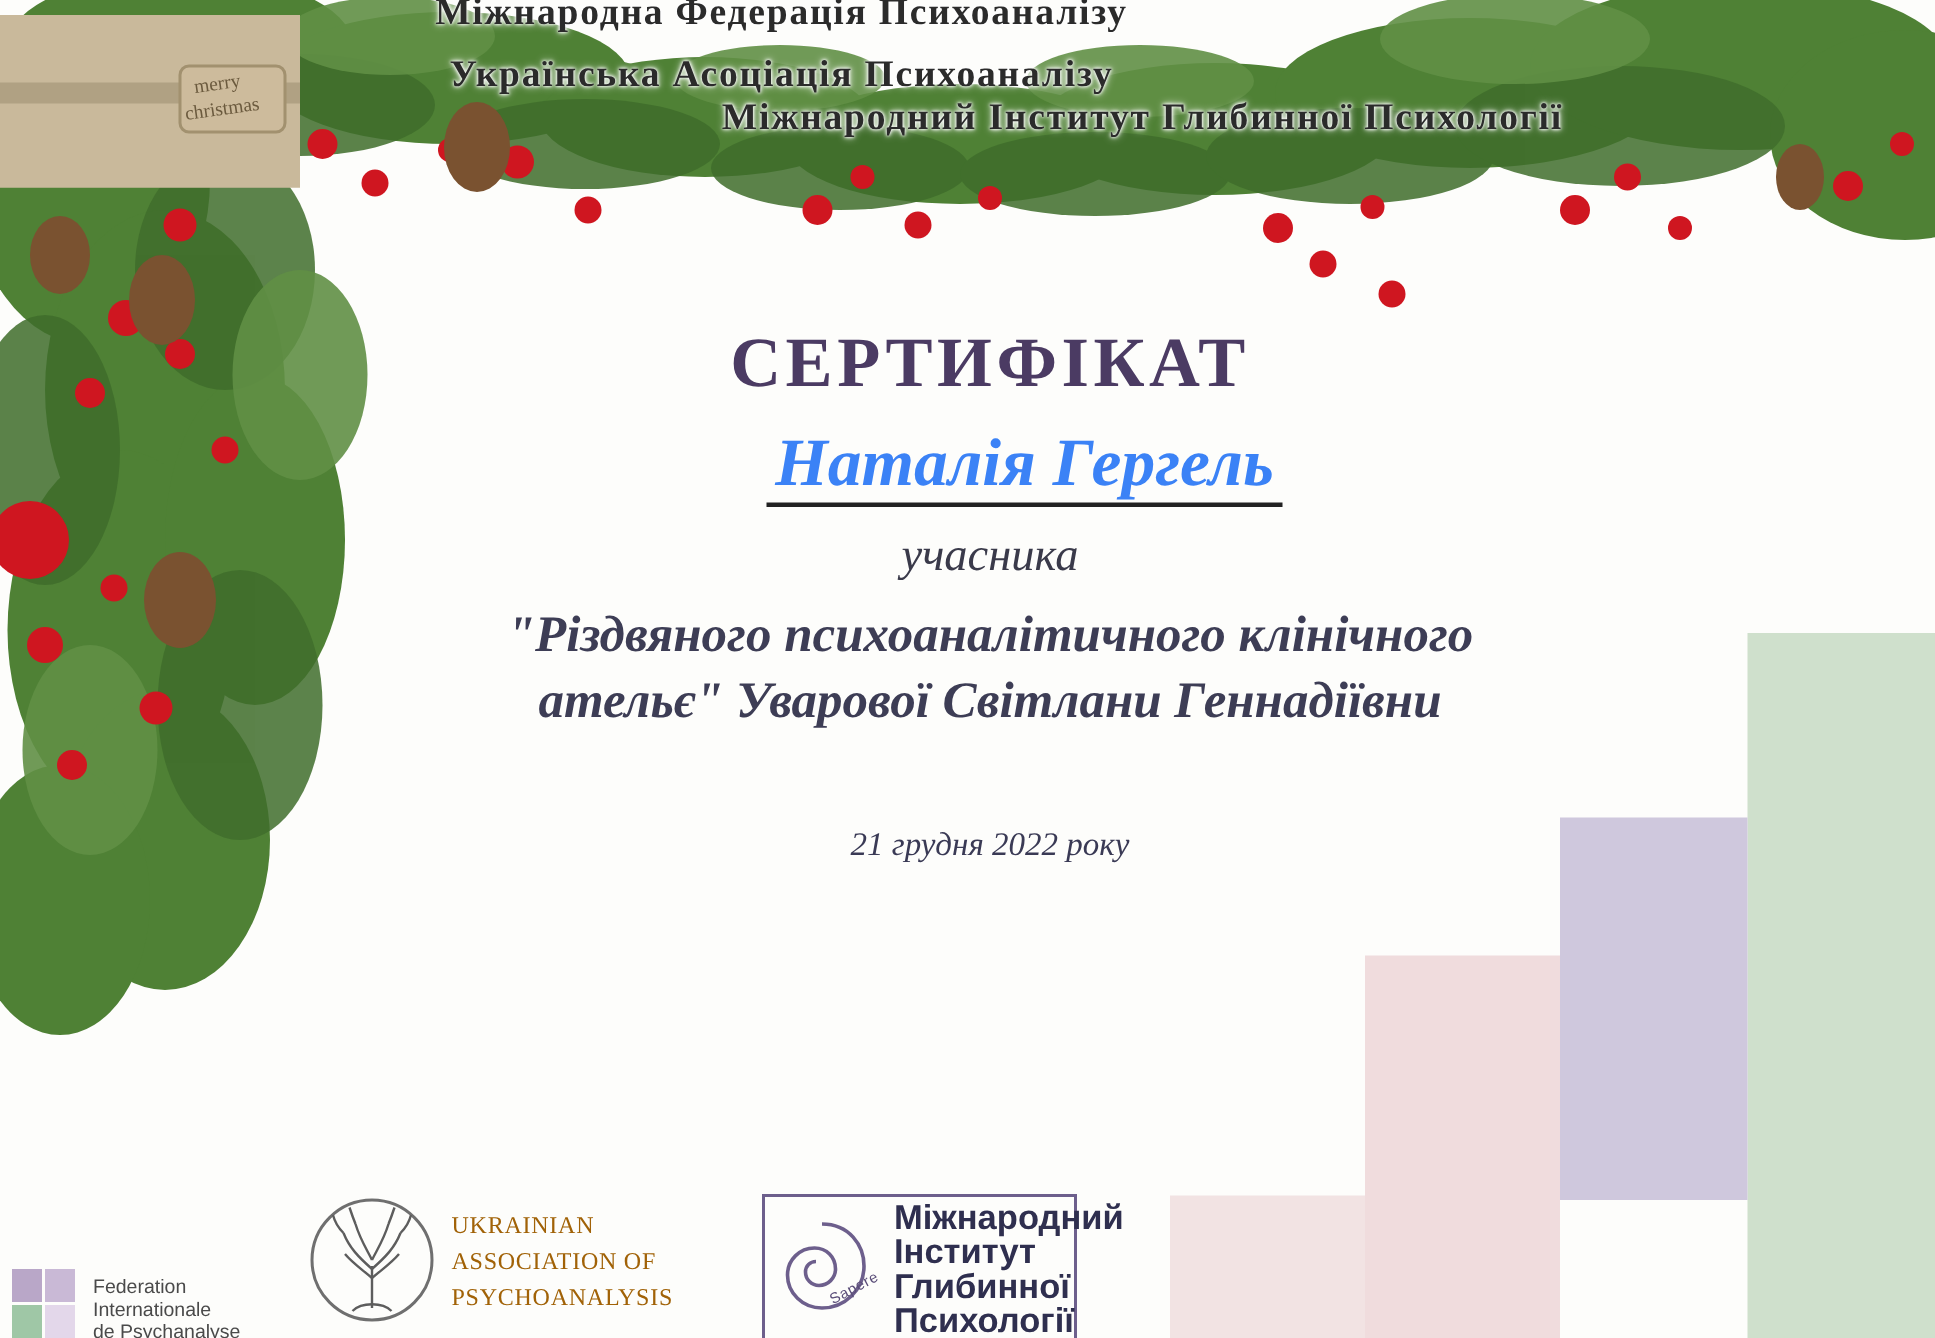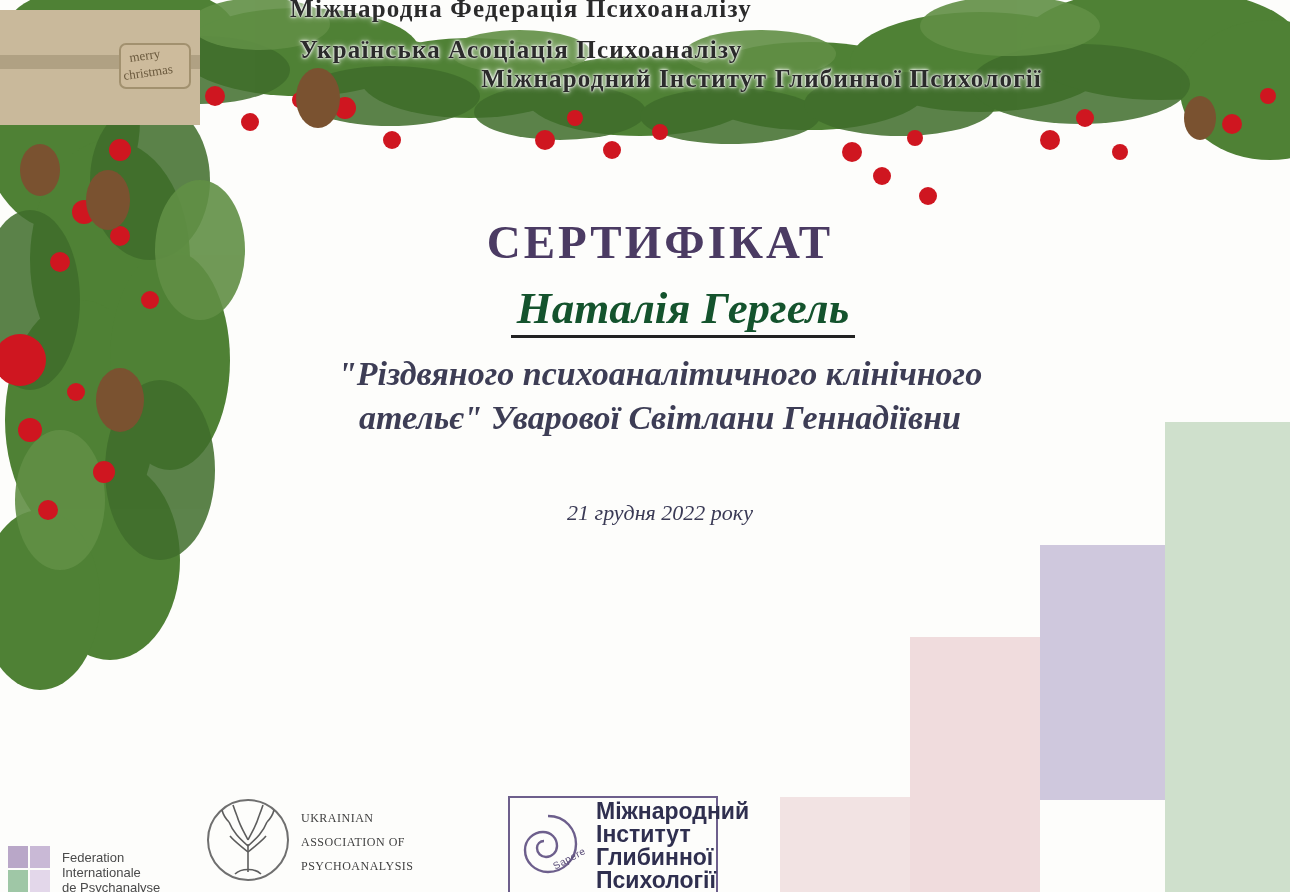--- a/index.html
+++ b/index.html
@@ -117,21 +117,21 @@
     font-size: 47px;
     letter-spacing: 3px;
     color: #4b3b63;
     margin-bottom: 16px;
   }
   .recipient {
     font-family: "Liberation Serif", serif;
     font-style: italic;
     font-weight: bold;
     font-size: 45px;
-    color: #14532d;
+    color: #3b82f6;
     display: inline-block;
     border-bottom: 3px solid #222222;
     padding: 0 6px 3px 6px;
     line-height: 1.05;
     margin-left: 46px;
   }
   .role {
     font-family: "Liberation Serif", serif;
     font-style: italic;
     font-size: 31px;
@@ -186,24 +186,24 @@
   .sq4 { left: 22px; top: 24px; width: 20px; height: 22px; background: #e3d7ea; }
   .fip-text {
     font-family: "Liberation Sans", sans-serif;
     font-size: 13px;
     line-height: 15px;
     color: #4a4a4a;
   }
   .logo-uap { left: 205px; bottom: 2px; }
   .uap-text {
     font-family: "Liberation Serif", serif;
-    font-size: 12px;
+    font-size: 16px;
     line-height: 24px;
     letter-spacing: 0.5px;
-    color: #404040;
+    color: #a16207;
     margin-left: 10px;
   }
   .logo-miip { left: 508px; bottom: 0px; }
   .miip-text {
     font-family: "Liberation Sans", sans-serif;
     font-weight: bold;
     font-size: 23px;
     line-height: 23px;
     color: #2f2f4f;
     margin-left: 8px;
@@ -359,20 +359,21 @@
     <div class="org-line l1">Міжнародна Федерація Психоаналізу</div>
     <div class="org-line l2">Українська Асоціація Психоаналізу</div>
     <div class="org-line l3">Міжнародний Інститут Глибинної Психології</div>
   </div>
 
   <div class="body-text">
     <div class="title">СЕРТИФІКАТ</div>
     <div>
       <span class="recipient">Наталія Гергель</span>
     </div>
+    <div class="role">учасника</div>
     <div class="event">
       <div>"Різдвяного психоаналітичного клінічного</div>
       <div>ательє" Уварової Світлани Геннадіївни</div>
     </div>
     <div class="date">21 грудня 2022 року</div>
   </div>
 
   <div class="logos">
 
     <div class="logo logo-fip">

